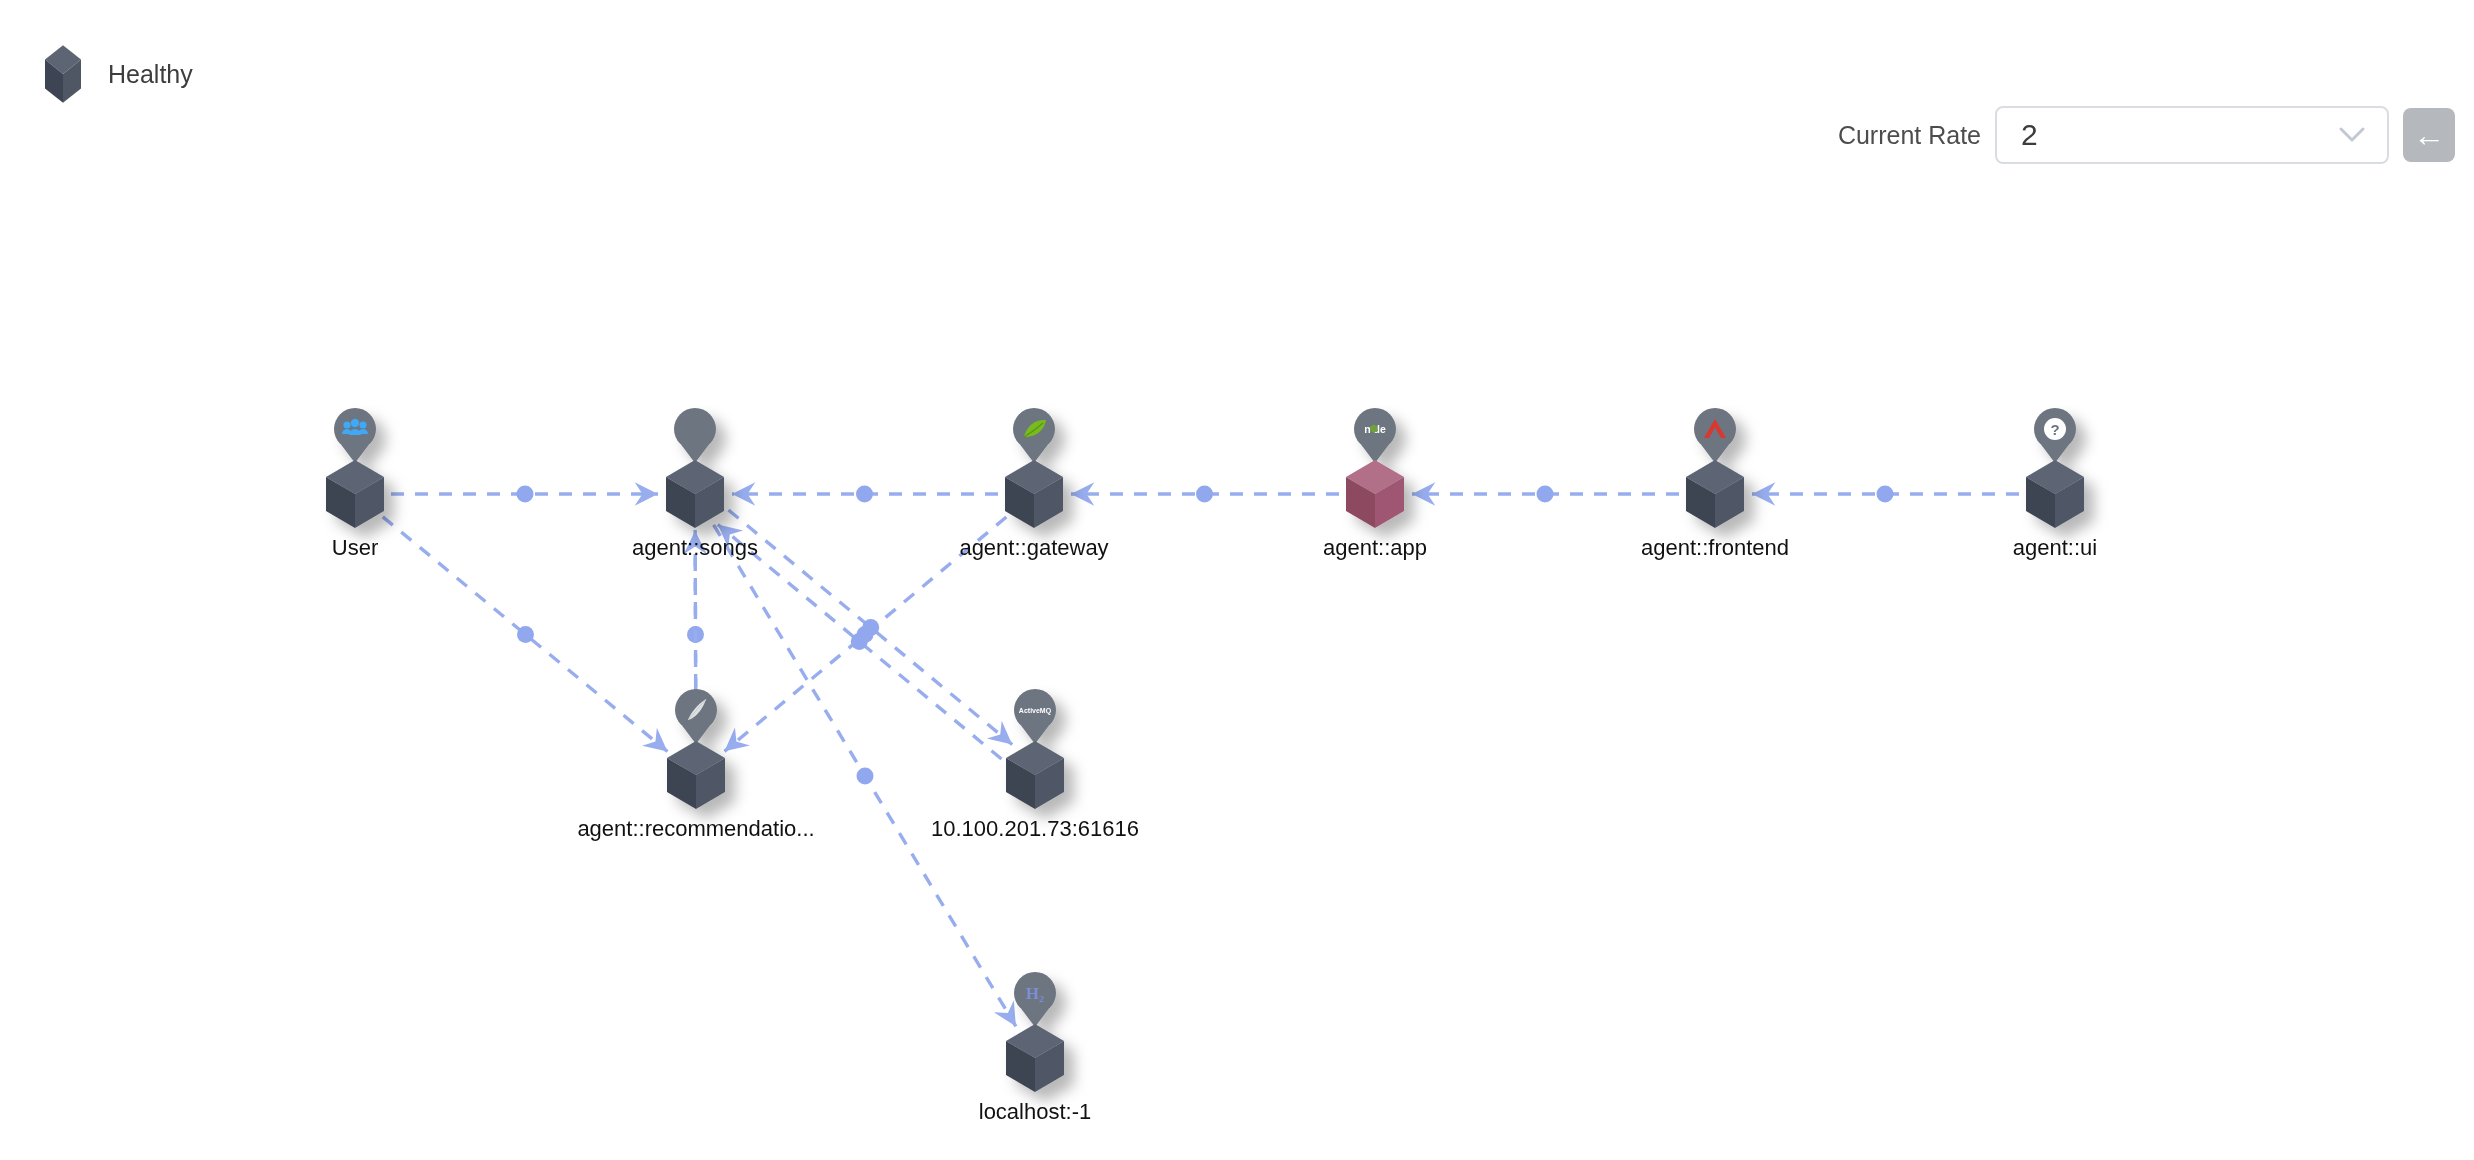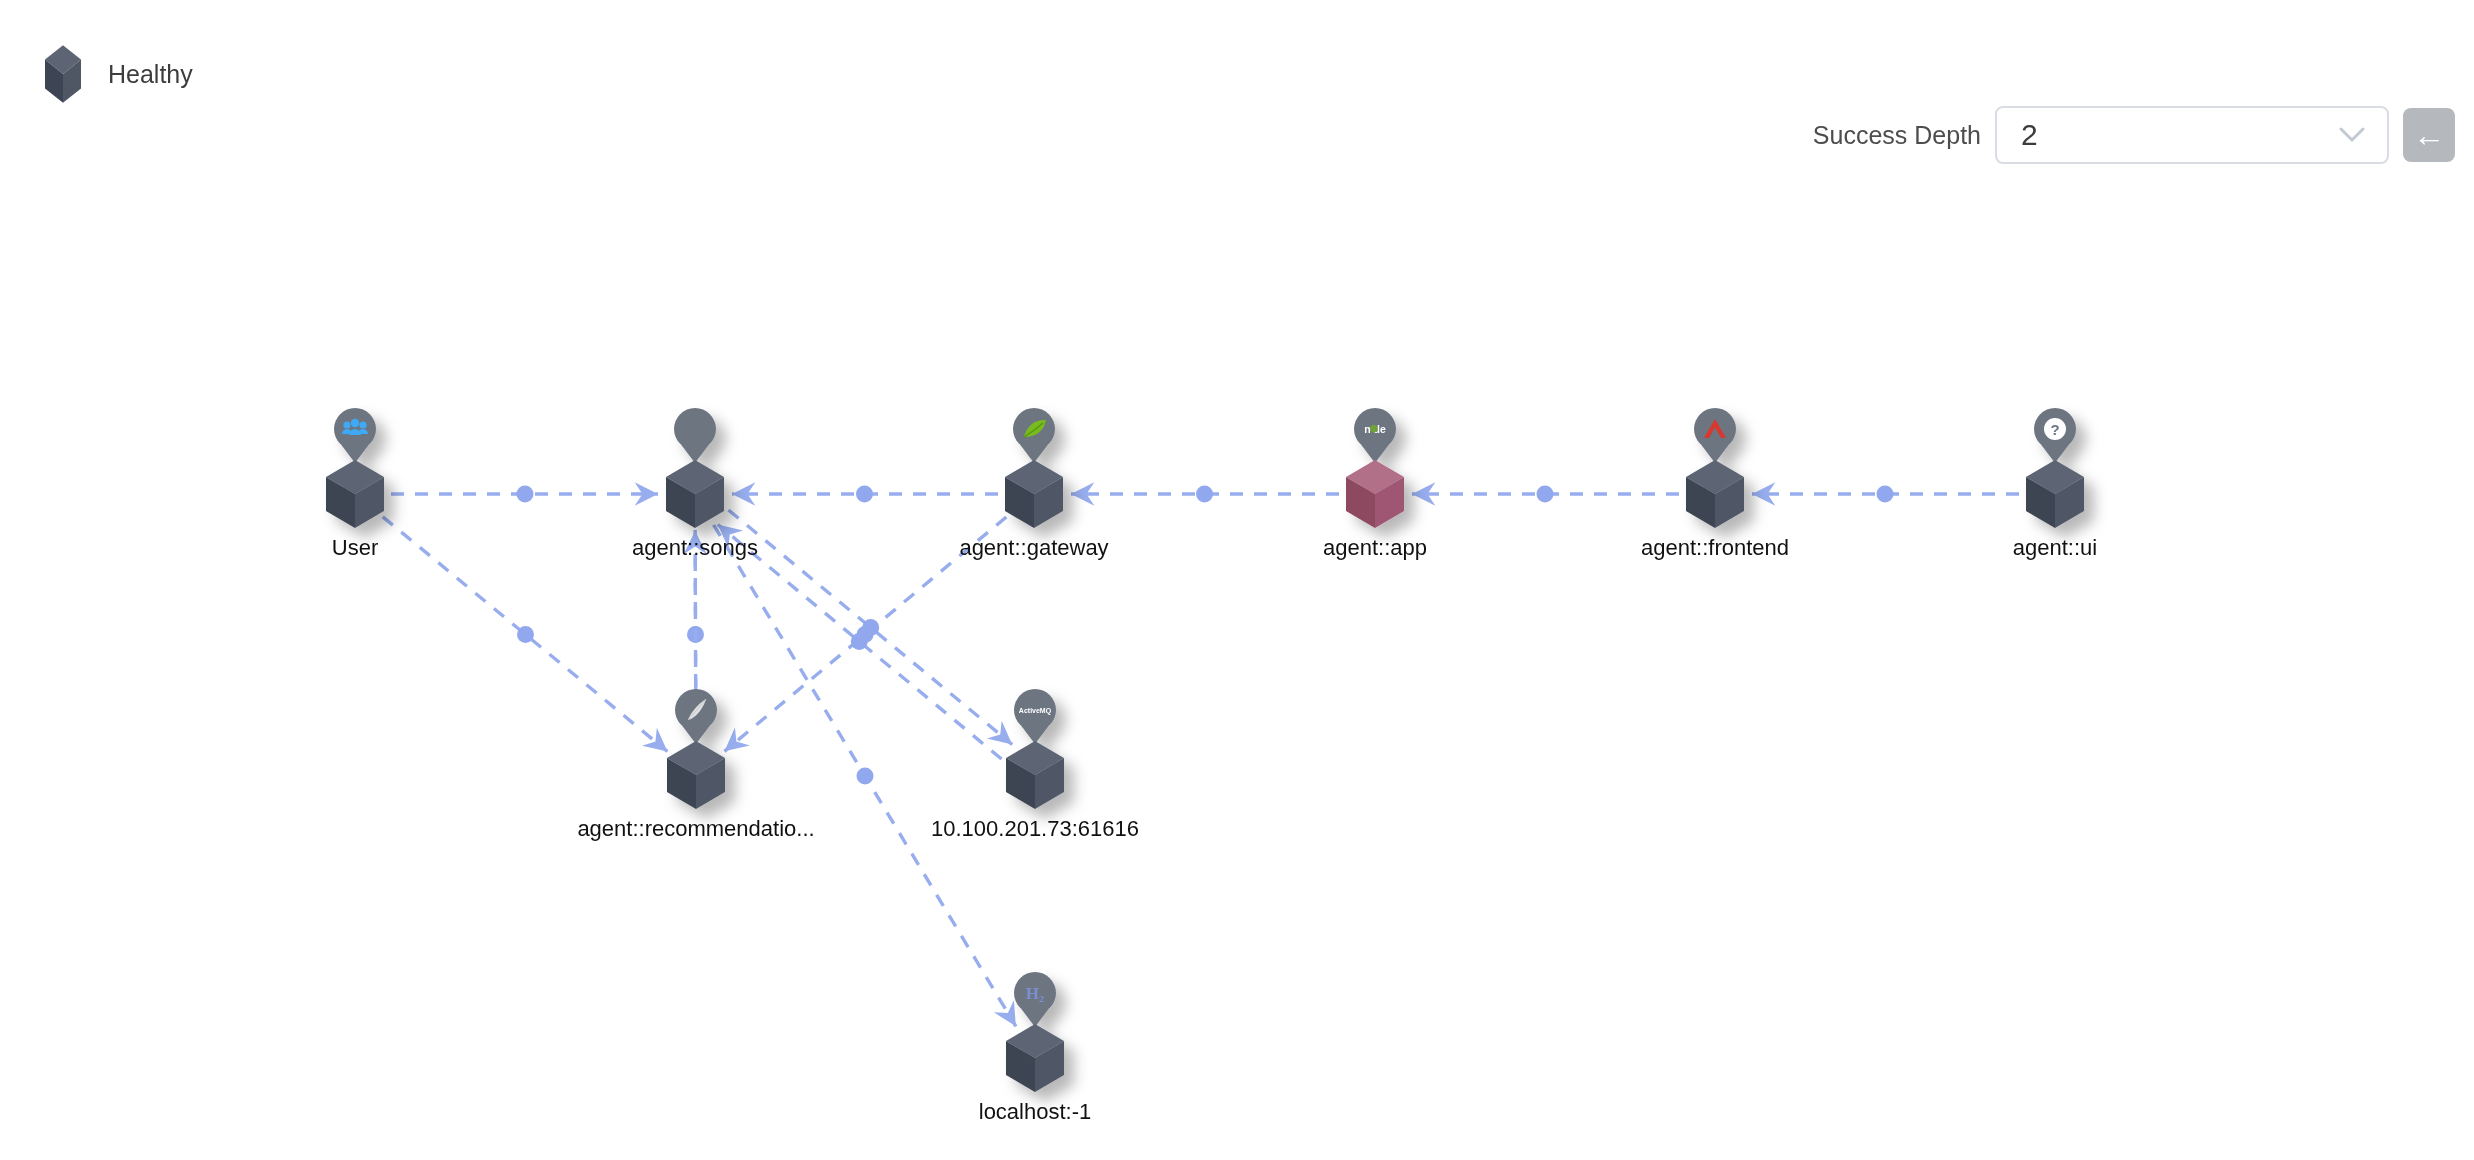--- a/index.html
+++ b/index.html
@@ -258,21 +258,21 @@
           <polygon points="0,-34 29,-17 0,0 -29,-17" fill="#5d6574"></polygon>
           <polygon points="-29,-17 0,0 0,34 -29,17" fill="#3d4453"></polygon>
           <polygon points="29,-17 0,0 0,34 29,17" fill="#4f5765"></polygon>
         </g>
       </svg>
     <span class="legend-label">Healthy</span>
   </div>
 </div>
 
 <div class="toolbar">
-  <span class="depth-label">Success Depth</span>
+  <span class="depth-label">Current Rate</span>
   <div class="depth-select">
     <span class="depth-value">2</span>
     <svg width="30" height="20" viewBox="0 0 30 20">
       <polyline points="4,4 15,15 26,4" fill="none" stroke="#c3c9d0" stroke-width="3" stroke-linecap="round" stroke-linejoin="round"></polyline>
     </svg>
   </div>
   <button class="back-btn">
     <span>←</span>
   </button>
 </div>

